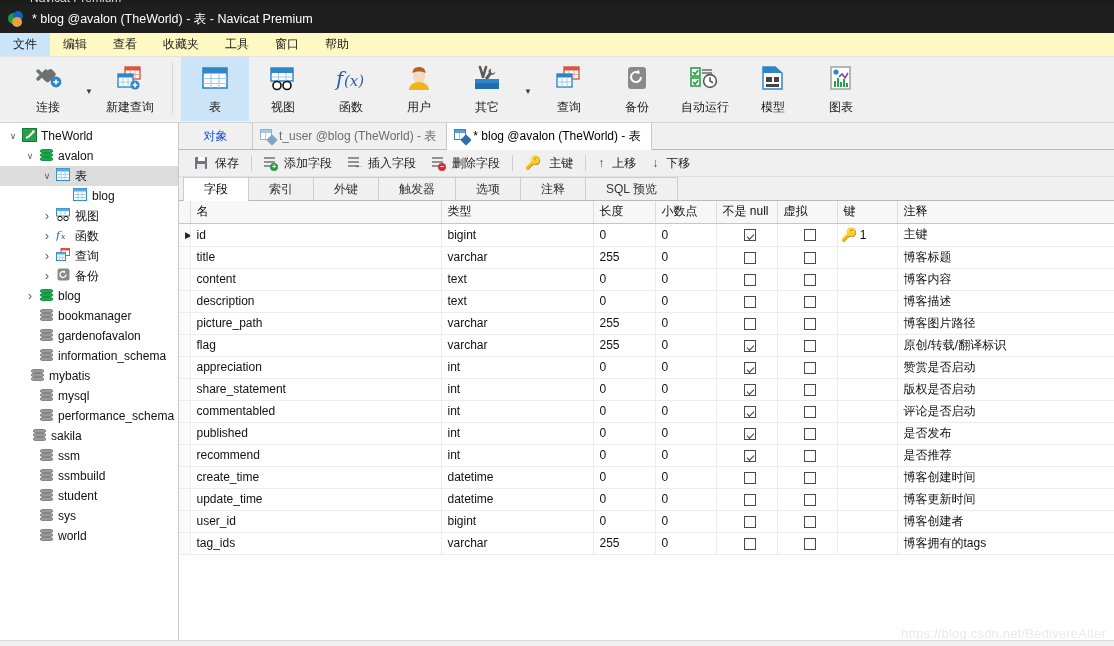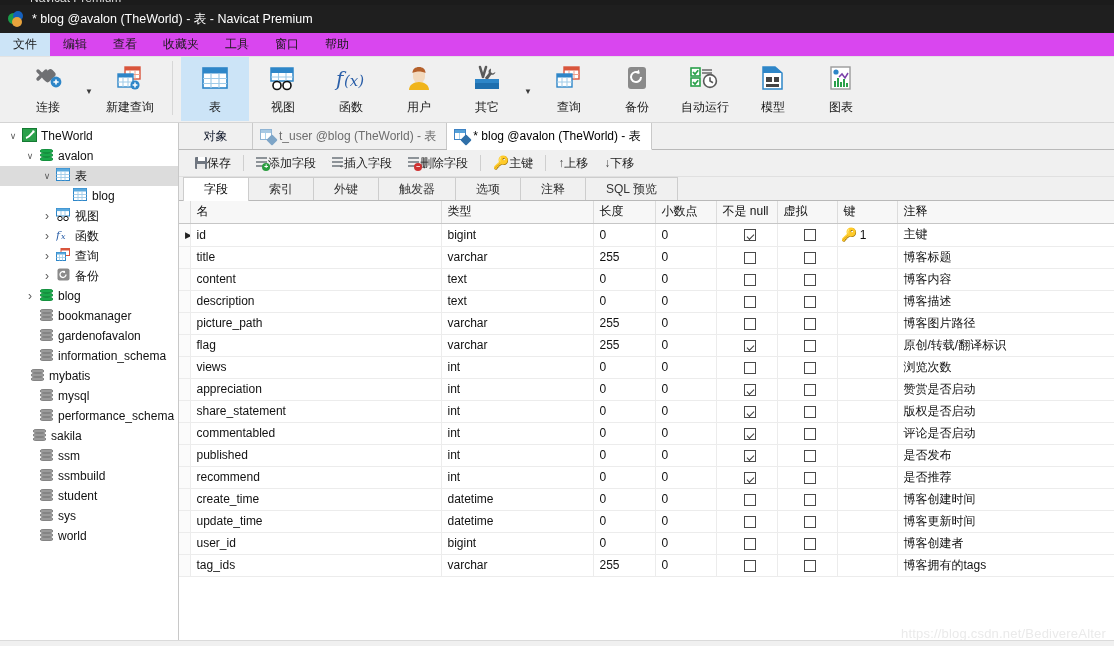--- a/index.html
+++ b/index.html
@@ -38,21 +38,21 @@
   }
   .titlebar .logo .b3 {
     position: absolute; left: 4px; top: 6px; width: 10px; height: 10px;
     border-radius: 50%; background: #e8a33d;
   }
   .titlebar .ttxt { color: #ffffff; font-size: 12.5px; white-space: nowrap; }
 
   
   .menubar {
     position: absolute; top: 33px; left: 0; width: 1114px; height: 24px;
-    background: #d946ef; display: flex; align-items: stretch;
+    background: #fef9c3; display: flex; align-items: stretch;
     border-bottom: 1px solid #e3e3e3;
   }
   .menu-item {
     padding: 0 13px; display: flex; align-items: center;
     font-size: 12px; color: #1a1a1a; white-space: nowrap; cursor: default;
   }
   .menu-item.active { background: #cce4f7; }
 
   
   .ribbon {
@@ -107,21 +107,21 @@
   
   .workspace { position: absolute; top: 123px; left: 179px; width: 935px; height: 523px; background:#ffffff; }
 
   
   .tabstrip {
     height: 27px; background: #f0f0f0; display: flex; align-items: stretch;
     border-bottom: 1px solid #b9b9b9;
   }
   .otab {
     width: 74px; display: flex; align-items: center; justify-content: center;
-    font-size: 12px; color: #0f172a; background: #f0f0f0;
+    font-size: 12px; color: #1d4ed8; background: #f0f0f0;
     border-right: 1px solid #c9c9c9; cursor: default;
   }
   .dtab {
     display: flex; align-items: center; padding: 0 10px 0 7px;
     font-size: 12px; background: #f0f0f0; border-right: 1px solid #c9c9c9;
     color: #6d6d6d; white-space: nowrap; cursor: default; gap: 4px;
   }
   .dtab.active { background: #ffffff; color: #000; border-bottom: 1px solid #ffffff; margin-bottom:-1px; }
   .tab-ico { width: 15px; height: 14px; position: relative; flex: 0 0 15px; }
   .tab-ico .tg {
@@ -136,21 +136,21 @@
   }
   .tab-ico.dim .tg { border-color:#8fb4d4; }
   .tab-ico.dim .tg::before { background:#a8c9e3; }
   .tab-ico.dim .pen { background:#7ea5c7; }
 
   
   .actionbar {
     height: 27px; background:#f0f0f0; display:flex; align-items:center;
     padding-left: 8px; gap: 0; border-bottom: 1px solid #e0e0e0;
   }
-  .act { display:flex; align-items:center; gap:0; padding: 0 8px; font-size:12px; color:#1a1a1a; cursor:default; white-space:nowrap;}
+  .act { display:flex; align-items:center; gap:8px; padding: 0 8px; font-size:12px; color:#1a1a1a; cursor:default; white-space:nowrap;}
   .act-sep { width:1px; height:16px; background:#cfcfcf; margin: 0 4px; }
 
   .ico-save { width:12px; height:12px; background:#6f7680; border-radius:1px; position:relative; }
   .ico-save::before { content:''; position:absolute; left:2.5px; top:0; width:7px; height:4px; background:#fff; }
   .ico-save::after { content:''; position:absolute; left:2px; bottom:0; width:8px; height:5px; background:#e8e8e8; }
 
   .ico-field { width:12px; height:12px; position:relative; }
   .ico-field .ln { position:absolute; left:0; height:2px; background:#8d9398; }
   .ico-field .ln:nth-child(1){ top:0; width:11px;}
   .ico-field .ln:nth-child(2){ top:4px; width:11px;}
@@ -798,31 +798,20 @@
               <td>varchar</td>
               <td>255</td>
               <td>0</td>
               <td class="c-center"><span class="cbx on"></span></td>
               <td class="c-center"><span class="cbx"></span></td>
               <td style="padding: 0px;"></td>
               <td>原创/转载/翻译标识</td>
             </tr>
             <tr>
               <td class="c-mark"></td>
-              <td>views</td>
-              <td>int</td>
-              <td>0</td>
-              <td>0</td>
-              <td class="c-center"><span class="cbx"></span></td>
-              <td class="c-center"><span class="cbx"></span></td>
-              <td style="padding: 0px;"></td>
-              <td>浏览次数</td>
-            </tr>
-            <tr>
-              <td class="c-mark"></td>
               <td>appreciation</td>
               <td>int</td>
               <td>0</td>
               <td>0</td>
               <td class="c-center"><span class="cbx on"></span></td>
               <td class="c-center"><span class="cbx"></span></td>
               <td style="padding: 0px;"></td>
               <td>赞赏是否启动</td>
             </tr>
             <tr>

